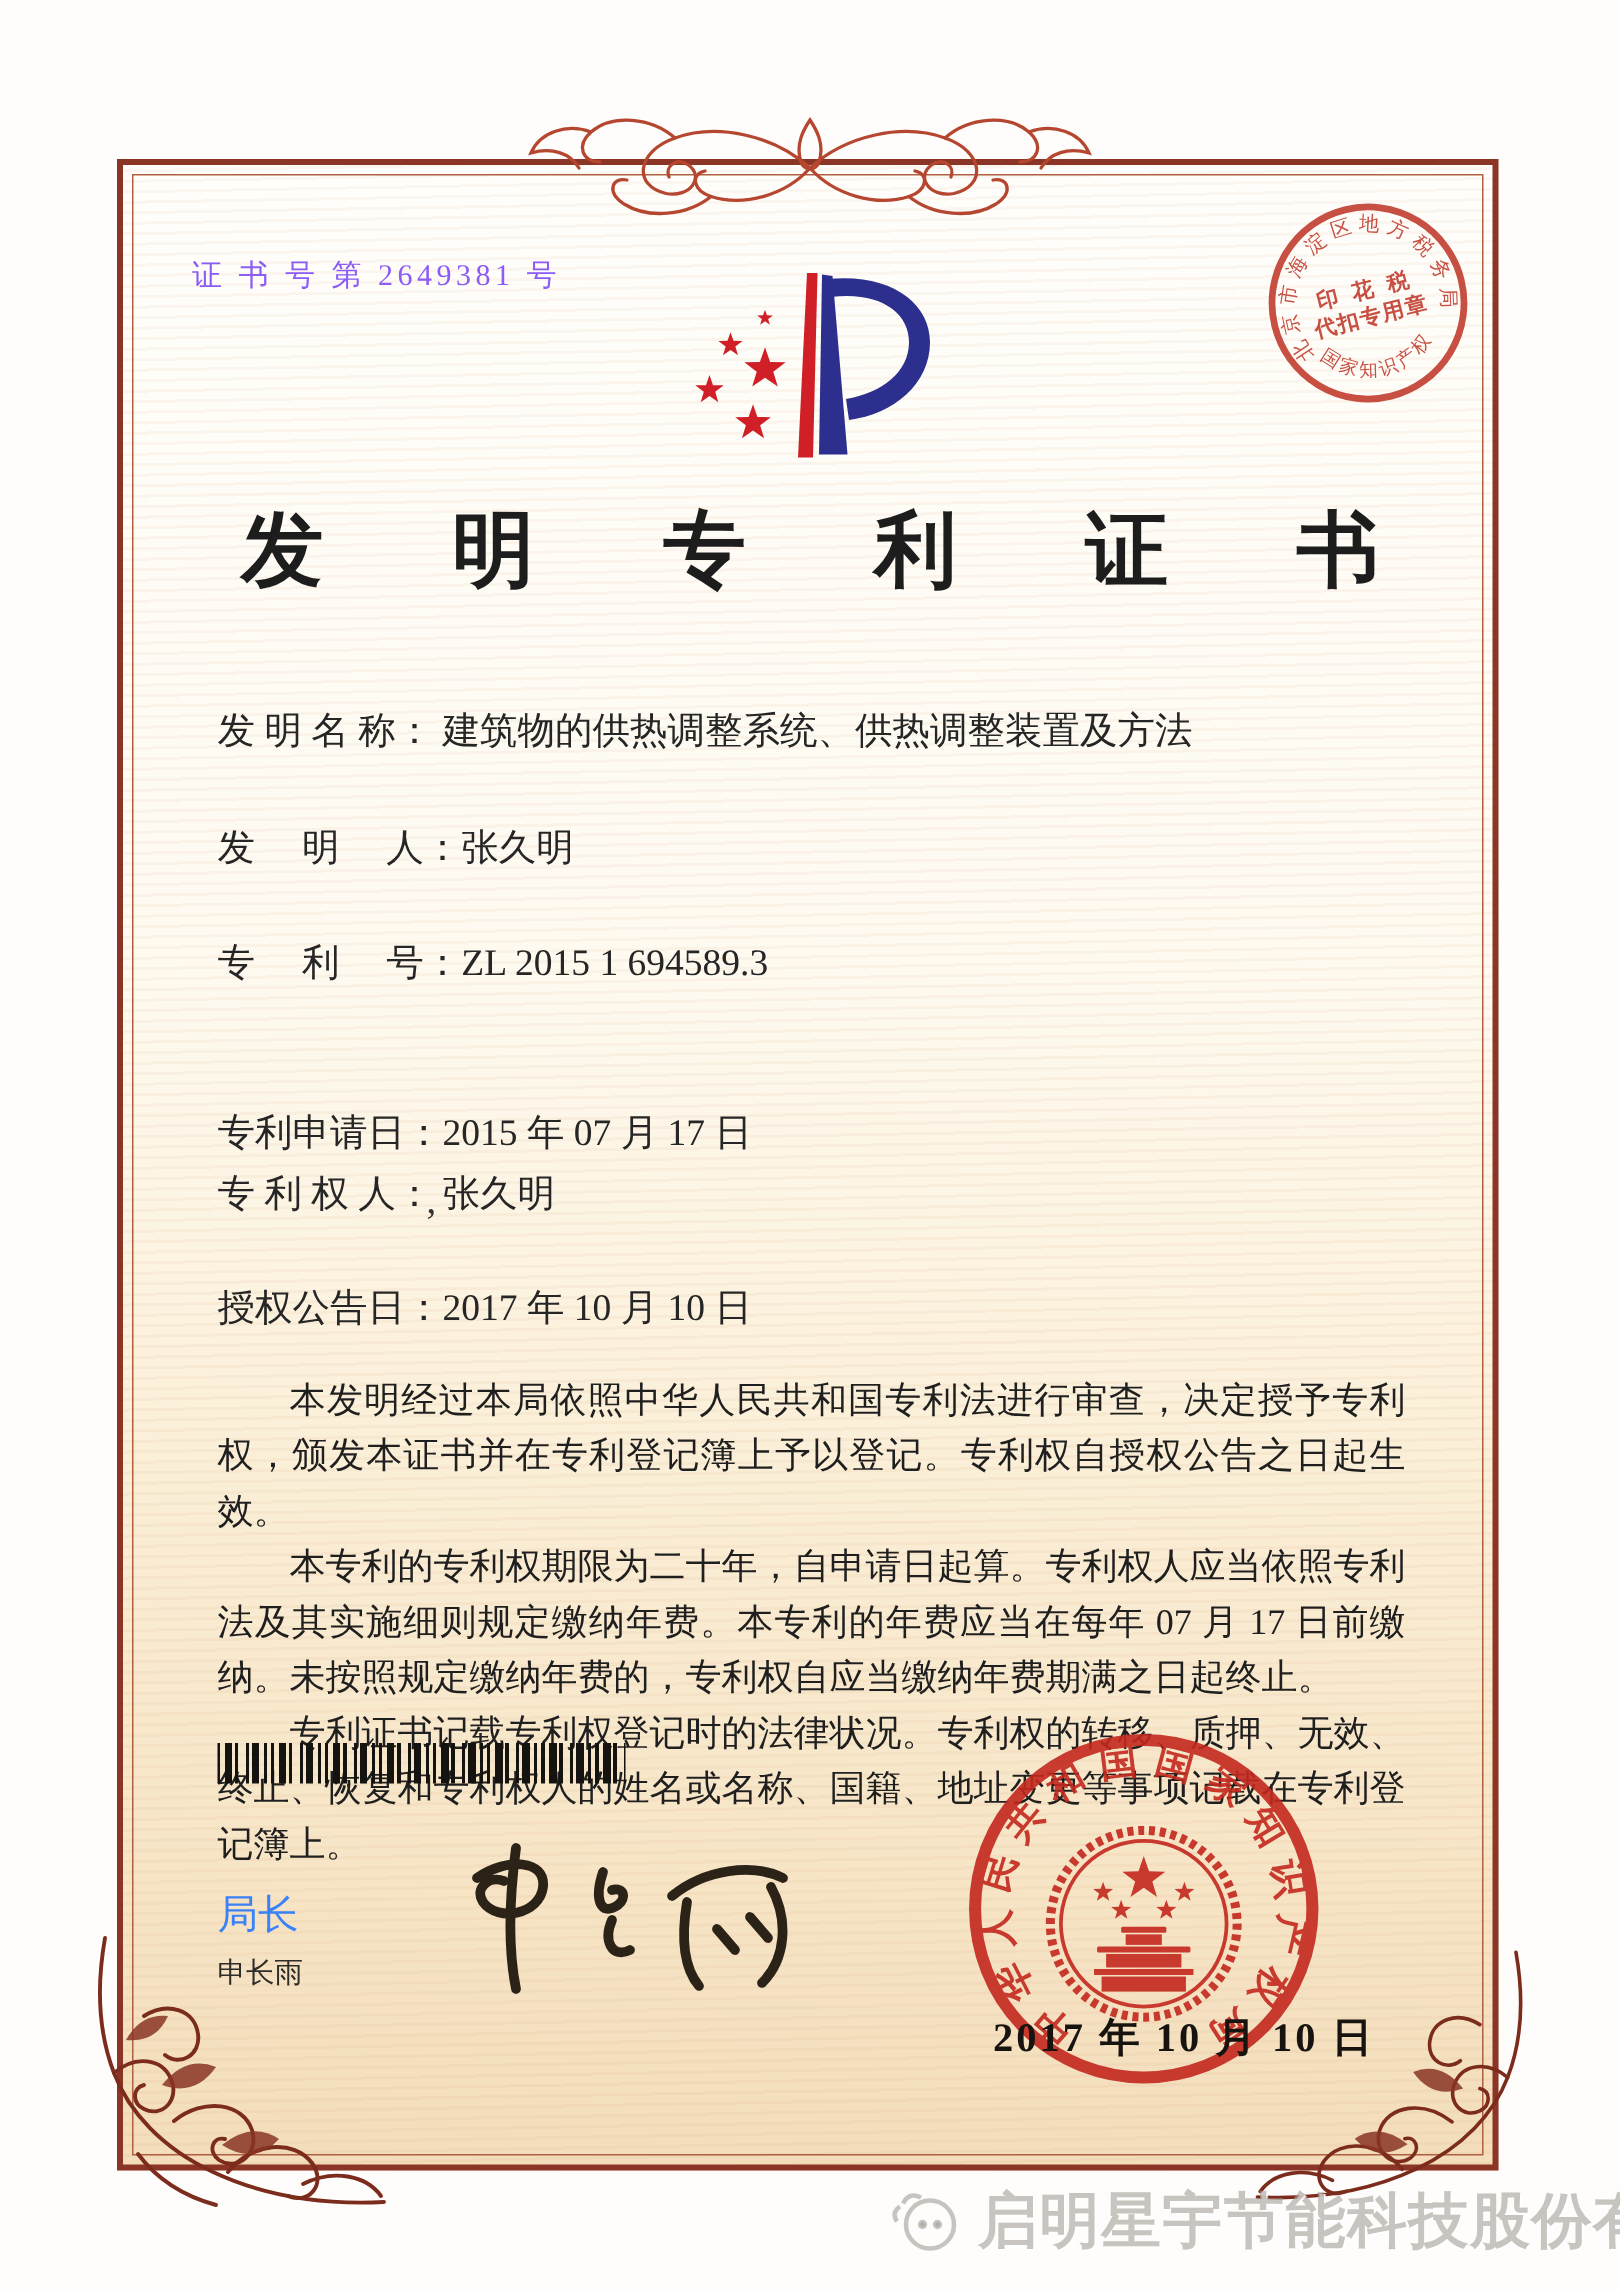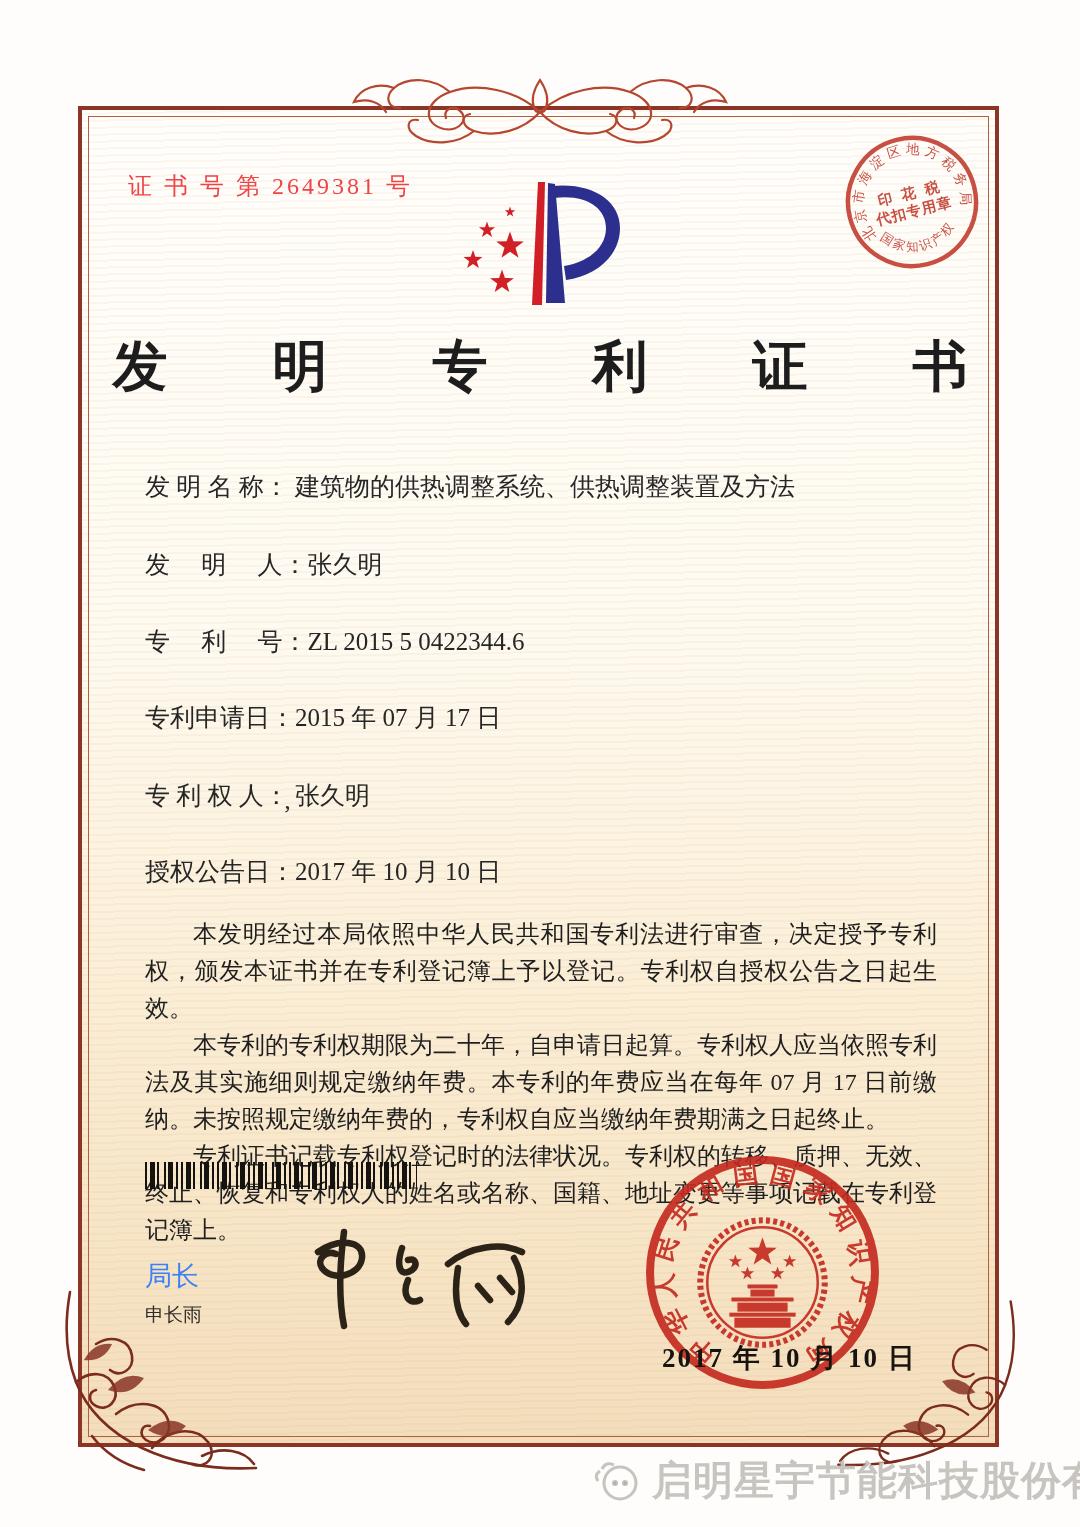--- a/index.html
+++ b/index.html
@@ -13,26 +13,26 @@
     background:linear-gradient(180deg,#fffefb 0%,#fefaf0 40%,#fbf0da 62%,#f7e6c8 82%,#f3ddbb 100%);
   }
   #paper::after{ 
     content:"";position:absolute;inset:0;
     background:repeating-linear-gradient(179deg, rgba(205,140,95,0.07) 0 2px, rgba(255,255,255,0) 2px 7px);
     pointer-events:none;
   }
   #frame-outer{position:absolute;left:78px;top:106px;width:921px;height:1341px;border:4px solid #8a3526;box-sizing:border-box;}
   #frame-inner{position:absolute;left:88px;top:116px;width:901px;height:1321px;border:1px solid #b06040;box-sizing:border-box;}
   
-  #cert-number{position:absolute;left:128px;top:170px;font-size:24px;letter-spacing:3px;color:#ef4444;}
+  #cert-number{position:absolute;left:128px;top:170px;font-size:20px;letter-spacing:3px;color:#8b5cf6;}
   #title{position:absolute;left:0;top:330px;width:1080px;text-align:center;font-size:55px;font-weight:600;
-         letter-spacing:36px;text-indent:36px;color:#1d1d1d;font-family:Liberation Mono, monospace;}
+         letter-spacing:36px;text-indent:36px;color:#1d1d1d;}
   .field-row{position:absolute;left:145px;font-size:25px;white-space:nowrap;color:#262626;}
   .field-label{display:inline-block;min-width:150px;}
-  #row-1{top:470px;} #row-2{top:548px;} #row-3{top:625px;} #row-4{top:701px;text-align:right;} #row-5{top:779px;} #row-6{top:855px;text-align:right;}
+  #row-1{top:470px;} #row-2{top:548px;} #row-3{top:625px;} #row-4{top:738px;text-align:right;} #row-5{top:779px;} #row-6{top:855px;text-align:right;}
   #stray-mark{position:absolute;left:283px;top:800px;font-size:26px;color:#333;}
   #body-text{position:absolute;left:145px;top:896px;width:792px;font-size:24px;line-height:37px;color:#1f1f1f;text-align:justify;margin-top:20px;}
   #body-text p{margin:0;text-indent:2em;}
   
   #barcode{position:absolute;left:145px;top:1162px;width:272px;height:27px;background:
     repeating-linear-gradient(90deg,
       #15130f 0 2px, transparent 2px 5px,
       #15130f 5px 10px, transparent 10px 12px,
       #15130f 12px 14px, transparent 14px 19px,
       #15130f 19px 21px, transparent 21px 23px,
@@ -158,21 +158,21 @@
 
   <div id="title">发 明 专 利 证 书</div>
 
   <div class="field-row" id="row-1">
     <span class="field-label">发 明 名 称：</span><span>建筑物的供热调整系统、供热调整装置及方法</span>
   </div>
   <div class="field-row" id="row-2">
     <span class="field-label">发　 明　 人：</span><span>张久明</span>
   </div>
   <div class="field-row" id="row-3">
-    <span class="field-label">专　 利　 号：</span><span>ZL 2015 5 0422344.6</span>
+    <span class="field-label">专　 利　 号：</span><span>ZL 2015 1 694589.3</span>
   </div>
   <div class="field-row" id="row-4">
     <span class="field-label">专利申请日：</span><span>2015 年 07 月 17 日</span>
   </div>
   <div class="field-row" id="row-5">
     <span class="field-label">专 利 权 人：</span><span>张久明</span>
   </div>
   <div id="stray-mark">’</div>
   <div class="field-row" id="row-6">
     <span class="field-label">授权公告日：</span><span>2017 年 10 月 10 日</span>

